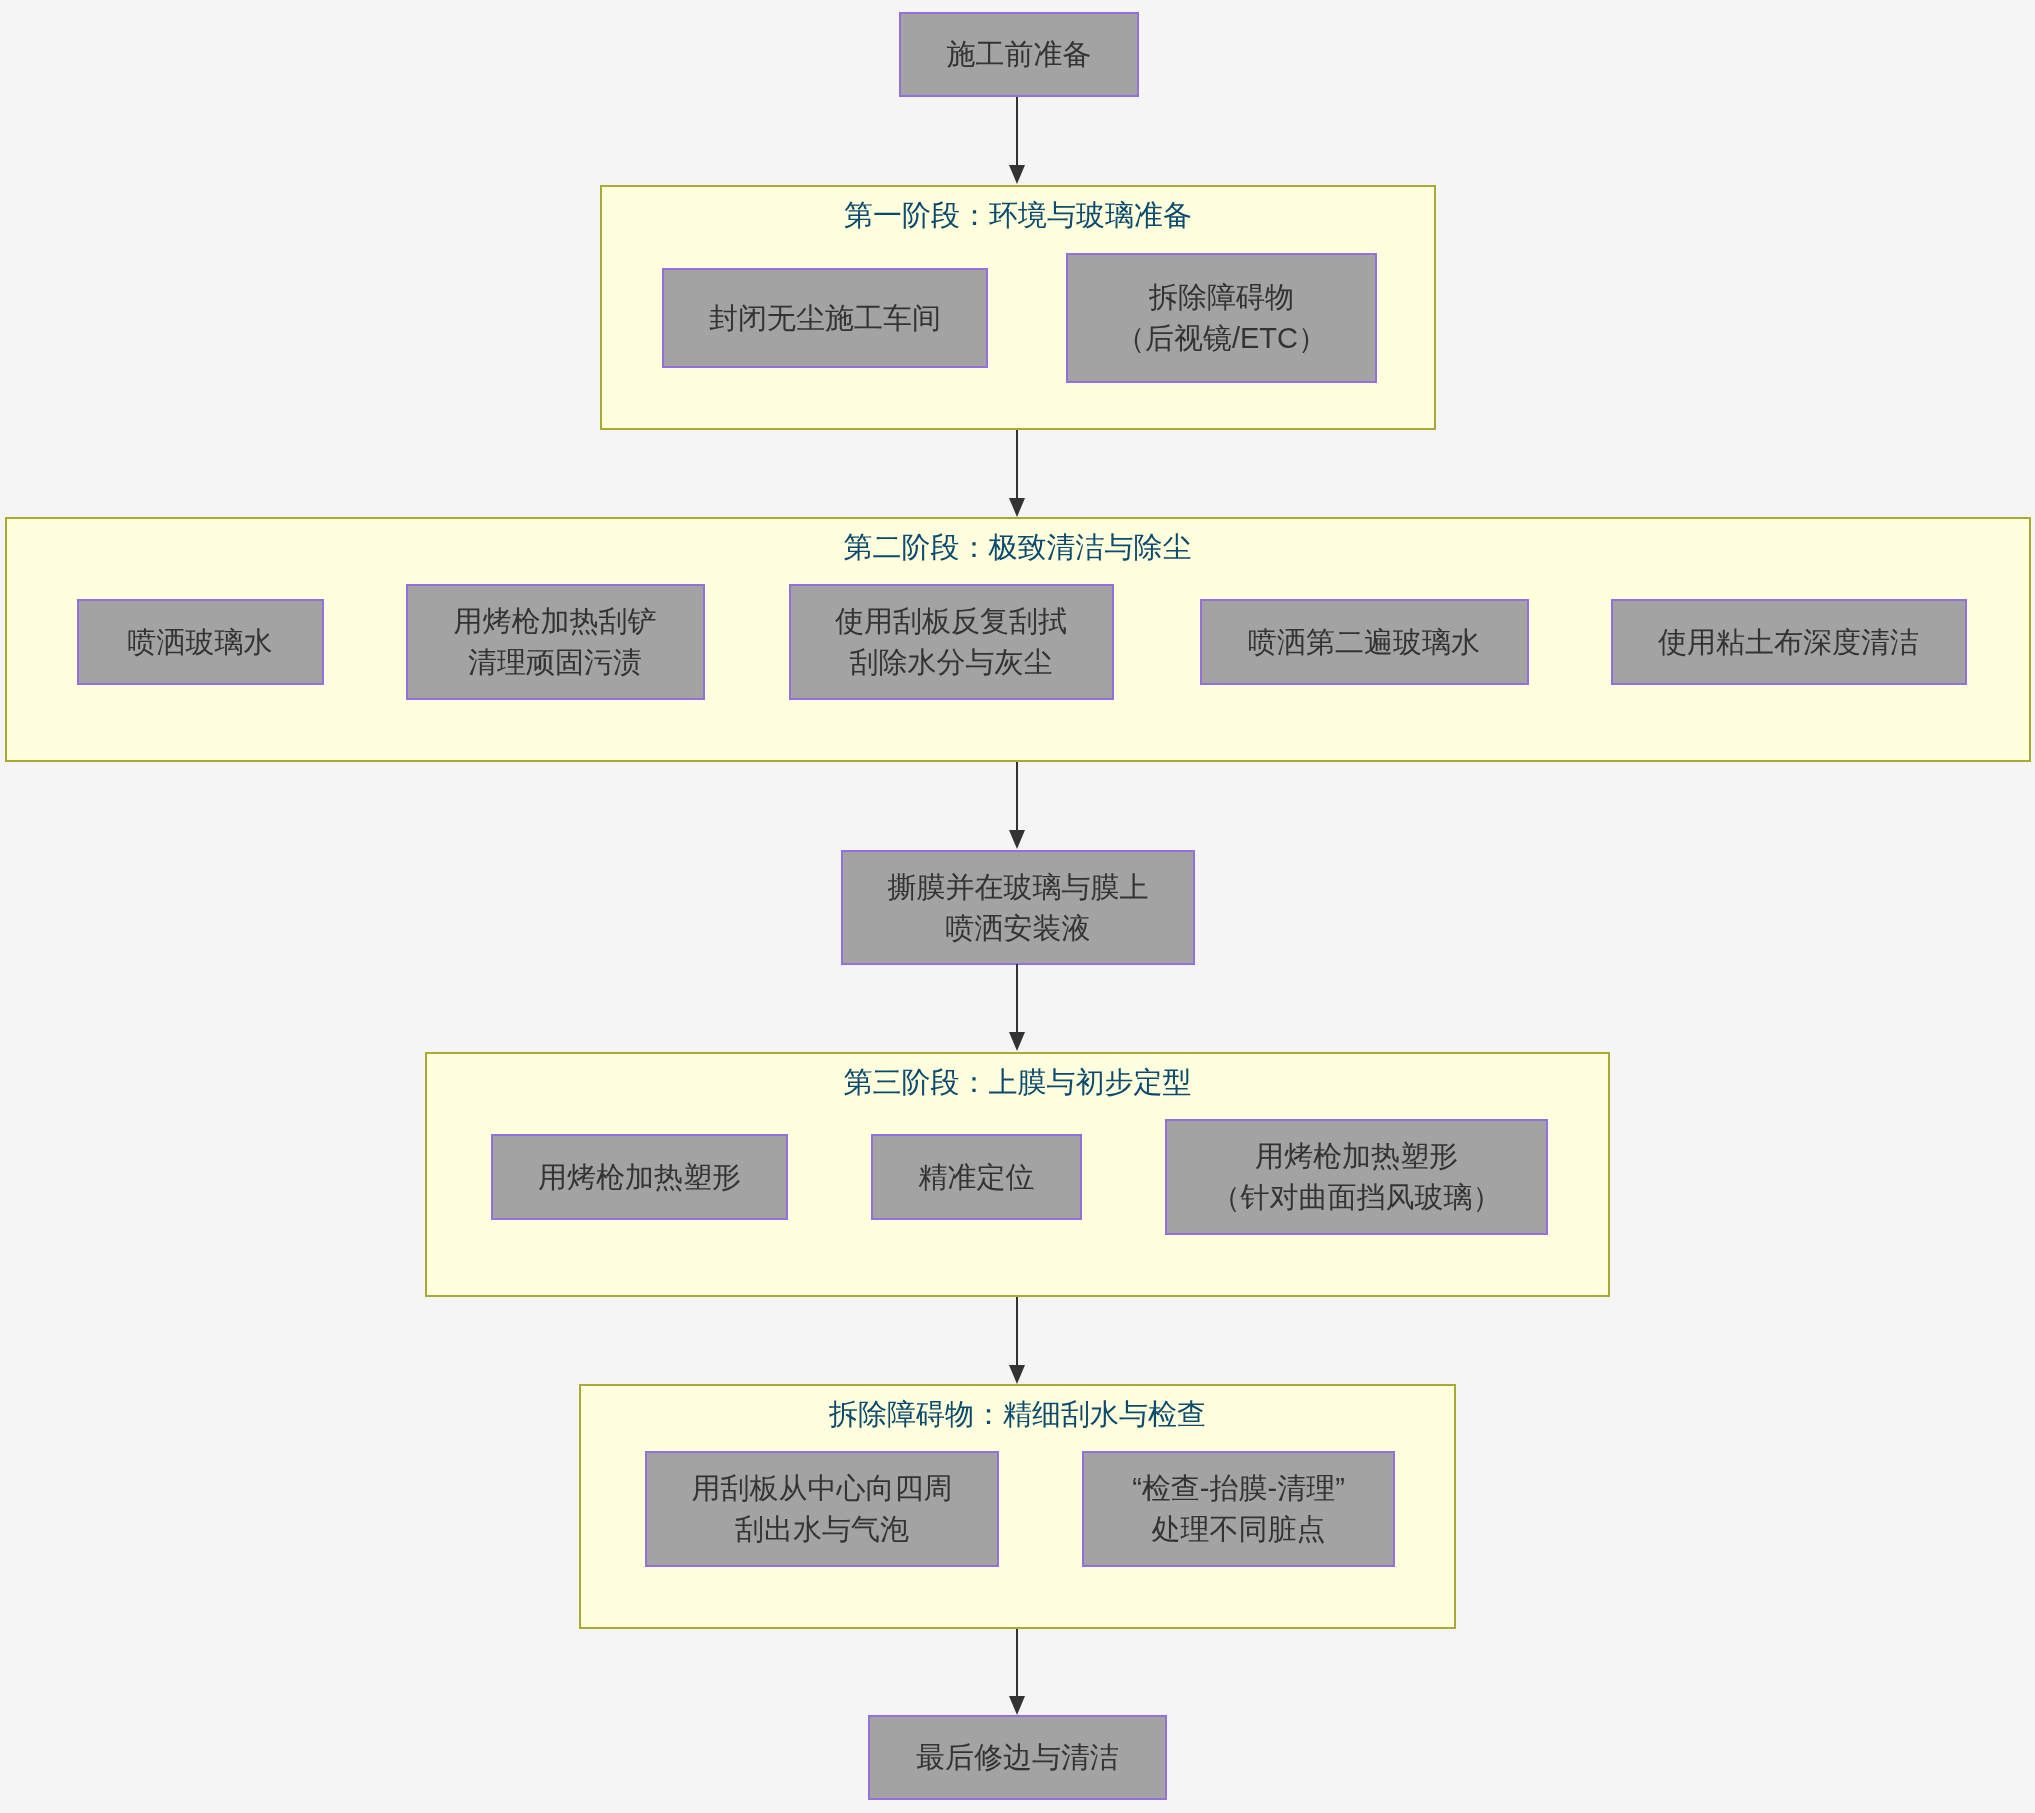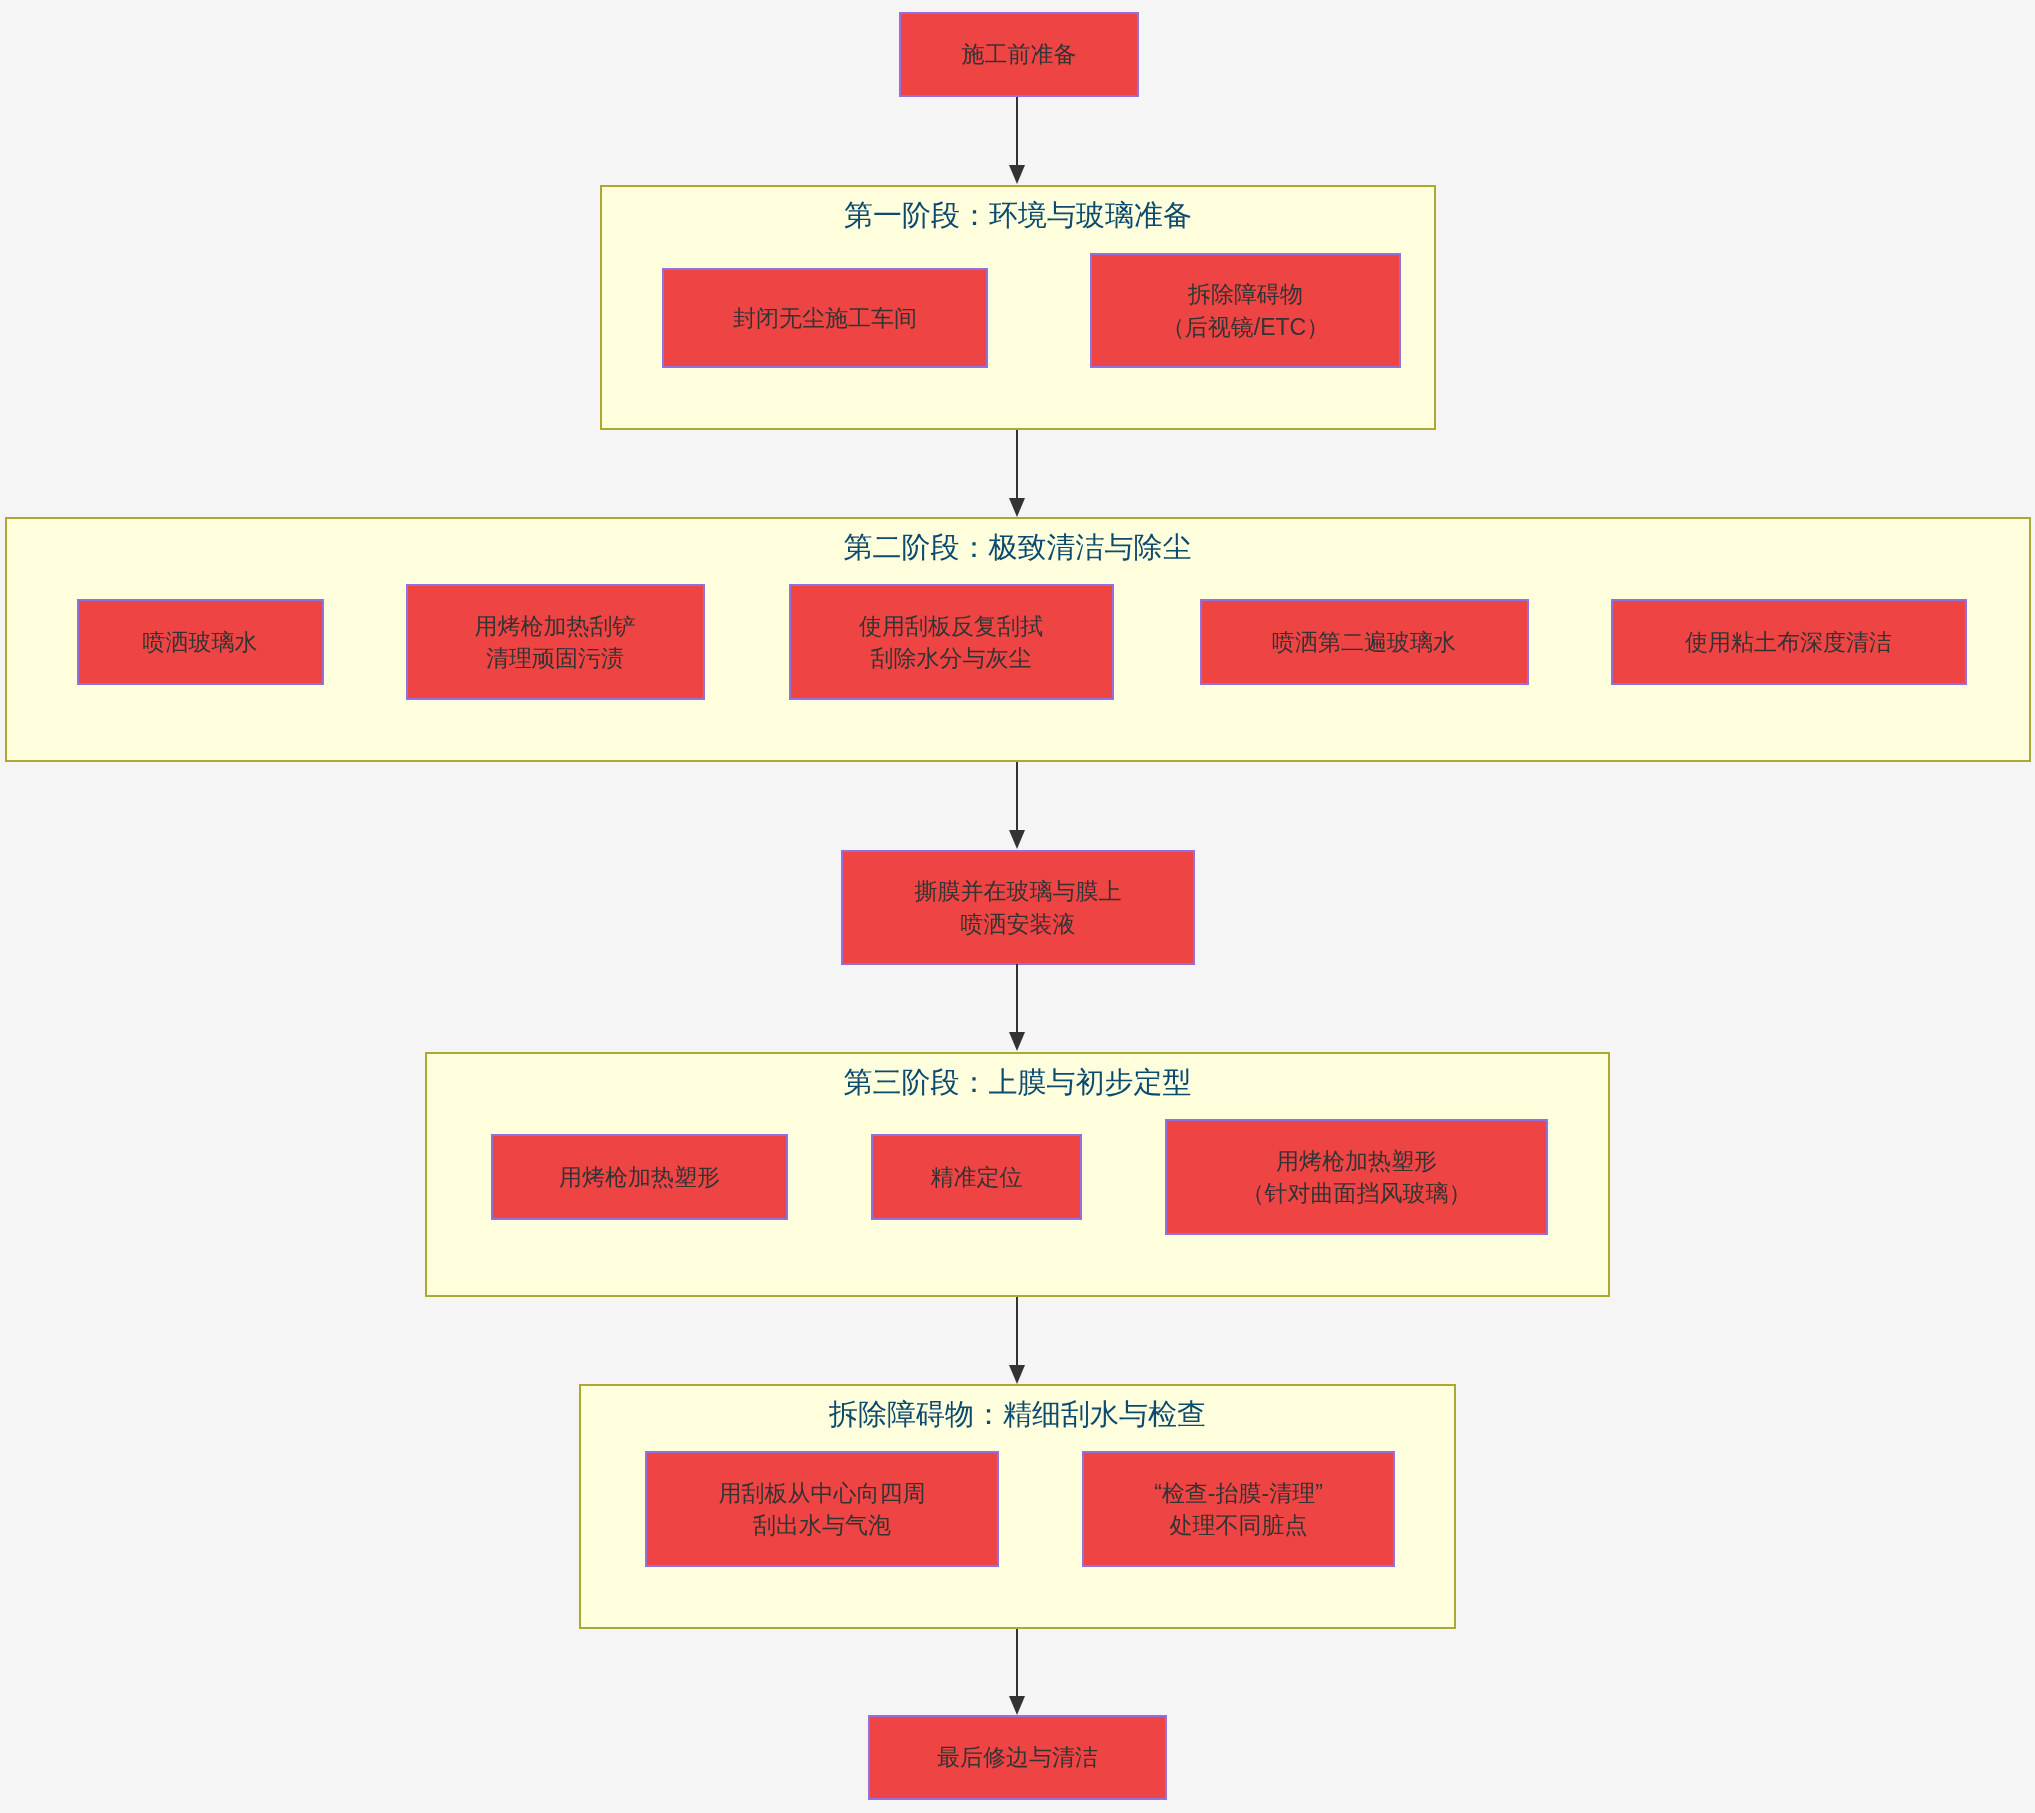--- a/index.html
+++ b/index.html
@@ -7,28 +7,28 @@
     width:2035px;height:1814px;
     background:#f5f5f5;
     font-family:"Liberation Sans", sans-serif;
     color:#333333;
   }
   #canvas{position:relative;width:2035px;height:1814px;overflow:hidden;}
 
   .node{
     position:absolute;
     box-sizing:border-box;
-    background:#ef4444;
+    background:#a3a3a3;
     border:2.3px solid #9370DB;
     display:flex;
     flex-direction:column;
     align-items:center;
     justify-content:center;
     text-align:center;
-    font-size:23px;
+    font-size:29px;
     line-height:1.4;
     color:#333333;
   }
   .cluster{
     position:absolute;
     box-sizing:border-box;
     background:#FFFFDE;
     border:2.3px solid #AAAA33;
   }
   .cluster-title{
@@ -69,21 +69,21 @@
   <div class="arrow" style="left:1009px;top:97px;height:87px">
     <div class="shaft"></div>
     <div class="head"></div>
   </div>
 
   <div class="cluster" style="left:600px;top:185px;width:836px;height:245px">
     <div class="cluster-title">第一阶段：环境与玻璃准备</div>
     <div class="node" style="left:60px;top:81px;width:326px;height:100px">
       <span>封闭无尘施工车间</span>
     </div>
-    <div class="node" style="left:488px;top:66px;width:311px;height:115px">
+    <div class="node" style="left:464px;top:66px;width:311px;height:130px">
       <span>拆除障碍物</span>
       <span>（后视镜/ETC）</span>
     </div>
   </div>
 
   <div class="arrow" style="left:1009px;top:430px;height:87px">
     <div class="shaft"></div>
     <div class="head"></div>
   </div>
 

